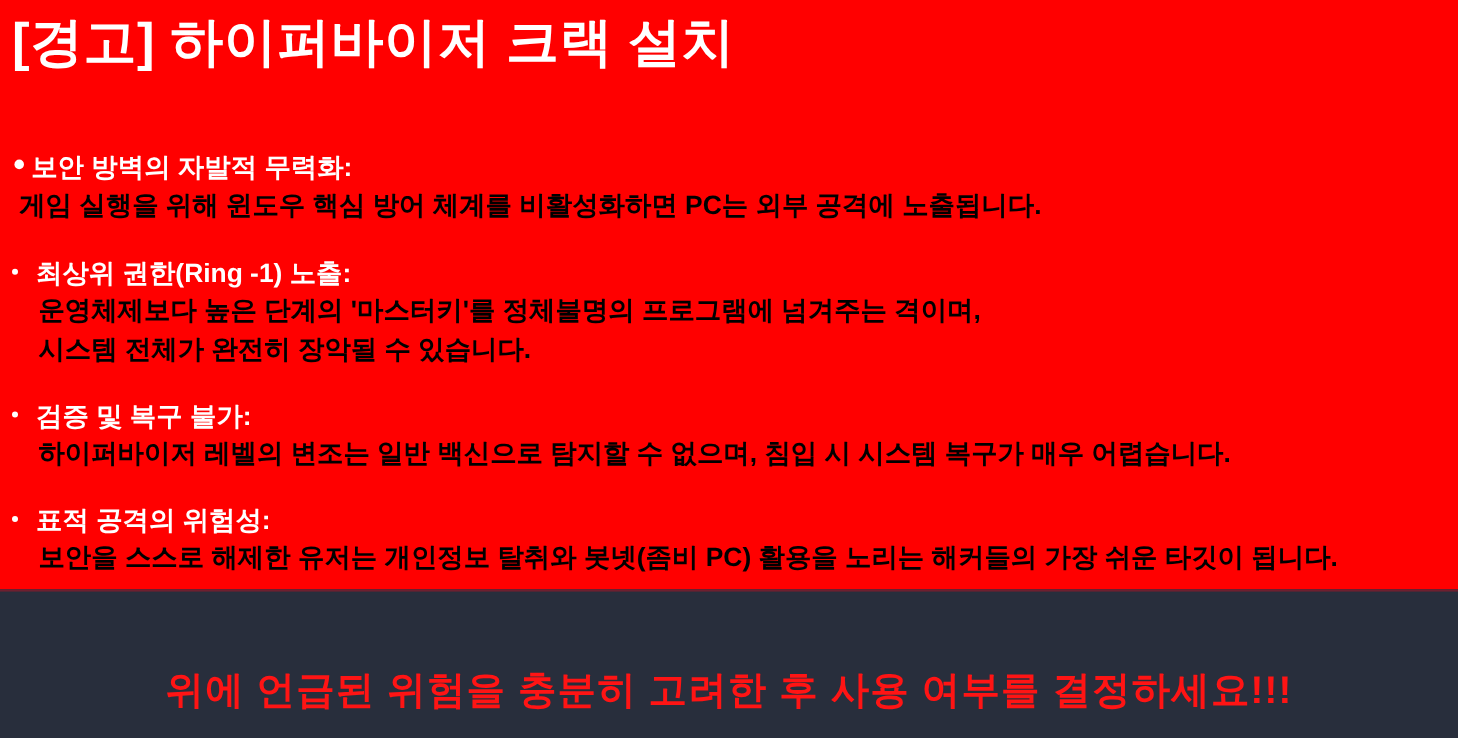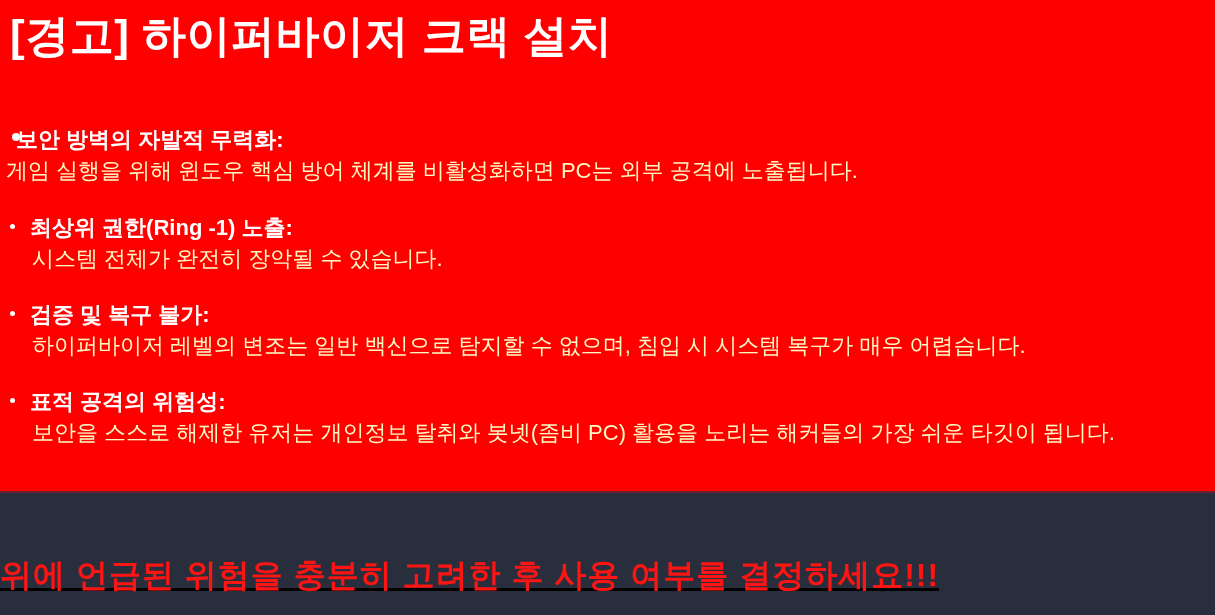--- a/index.html
+++ b/index.html
@@ -44,21 +44,21 @@
     width: 1215px;
   }
 
   .bullet-item {
     position: relative;
     padding-left: 30px;
     margin-bottom: 24px;
     color: #ffffff;
   }
   .bullet-item.first {
-    padding-left: 14px;
+    padding-left: 24px;
     margin-bottom: 25px;
   }
 
   .bullet-dot {
     position: absolute;
     left: 10px;
     top: 12px;
     width: 5px;
     height: 5px;
     border-radius: 50%;
@@ -77,45 +77,44 @@
     line-height: 31px;
     color: #ffffff;
     white-space: nowrap;
   }
   .bullet-item.first .bullet-heading {
     margin-left: 2px;
   }
 
   .bullet-body {
     font-size: 22px;
-    font-weight: normal;
+    font-weight: bold;
     line-height: 32px;
-    color: #fef9c3;
+    color: #000000;
     margin-left: 2px;
   }
   .bullet-item.first .bullet-body {
     margin-left: -8px;
   }
   .bullet-line {
     white-space: nowrap;
     display: block;
   }
 
   
   .bottom-banner {
     position: absolute;
     left: 0;
     top: 491px;
     width: 1215px;
     height: 124px;
     background: #282e3c;
     display: flex;
     align-items: flex-end;
-    justify-content: flex-start;
-    text-decoration: underline;
+    justify-content: center;
   }
   .banner-rule {
     position: absolute;
     left: 0;
     top: 0;
     width: 1215px;
     height: 2px;
     background: #6e2030;
   }
   .banner-text {
@@ -142,20 +141,21 @@
       <div class="bullet-heading">보안 방벽의 자발적 무력화:</div>
       <div class="bullet-body">
         <span class="bullet-line">게임 실행을 위해 윈도우 핵심 방어 체계를 비활성화하면 PC는 외부 공격에 노출됩니다.</span>
       </div>
     </div>
 
     <div class="bullet-item">
       <span class="bullet-dot"></span>
       <div class="bullet-heading">최상위 권한(Ring -1) 노출:</div>
       <div class="bullet-body">
+        <span class="bullet-line">운영체제보다 높은 단계의 '마스터키'를 정체불명의 프로그램에 넘겨주는 격이며,</span>
         <span class="bullet-line">시스템 전체가 완전히 장악될 수 있습니다.</span>
       </div>
     </div>
 
     <div class="bullet-item">
       <span class="bullet-dot"></span>
       <div class="bullet-heading">검증 및 복구 불가:</div>
       <div class="bullet-body">
         <span class="bullet-line">하이퍼바이저 레벨의 변조는 일반 백신으로 탐지할 수 없으며, 침입 시 시스템 복구가 매우 어렵습니다.</span>
       </div>

